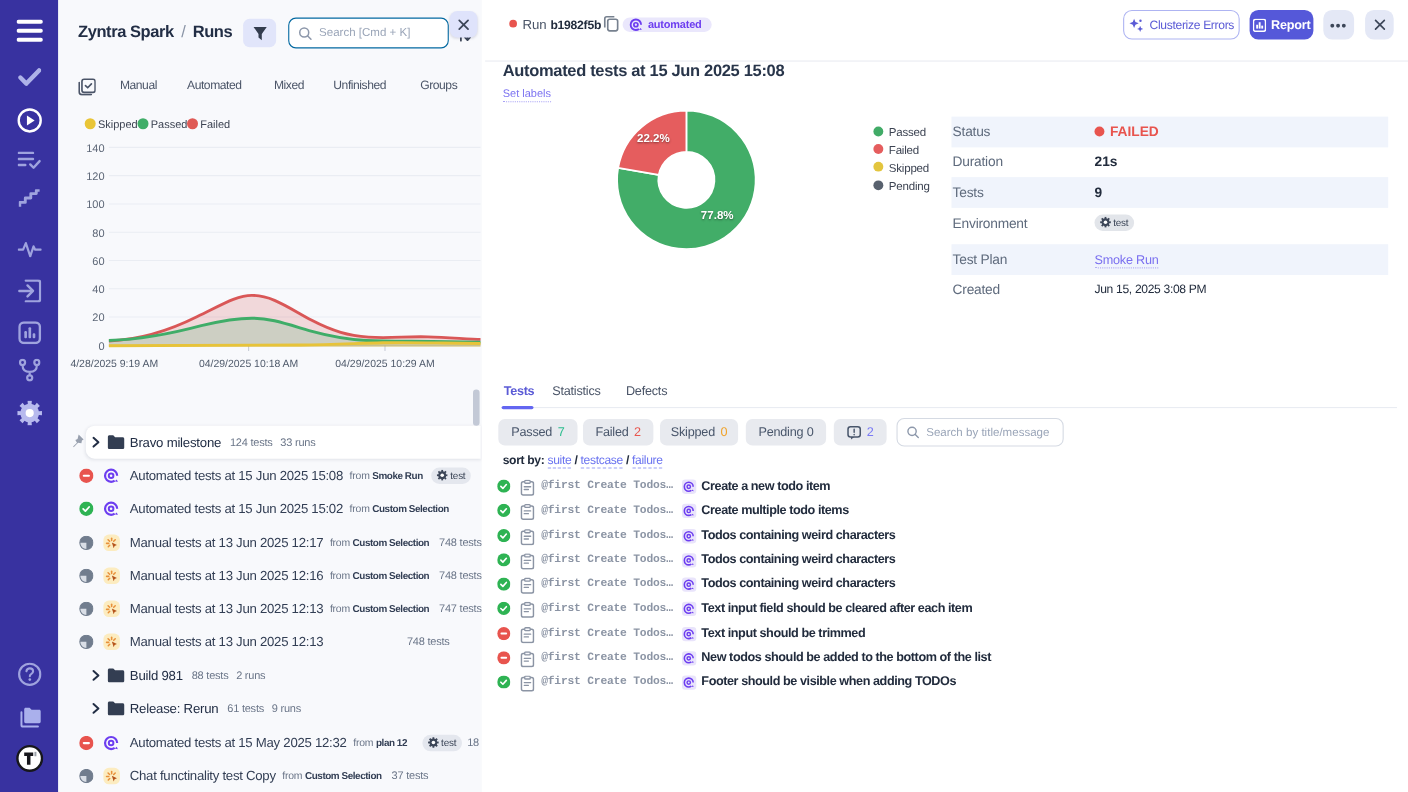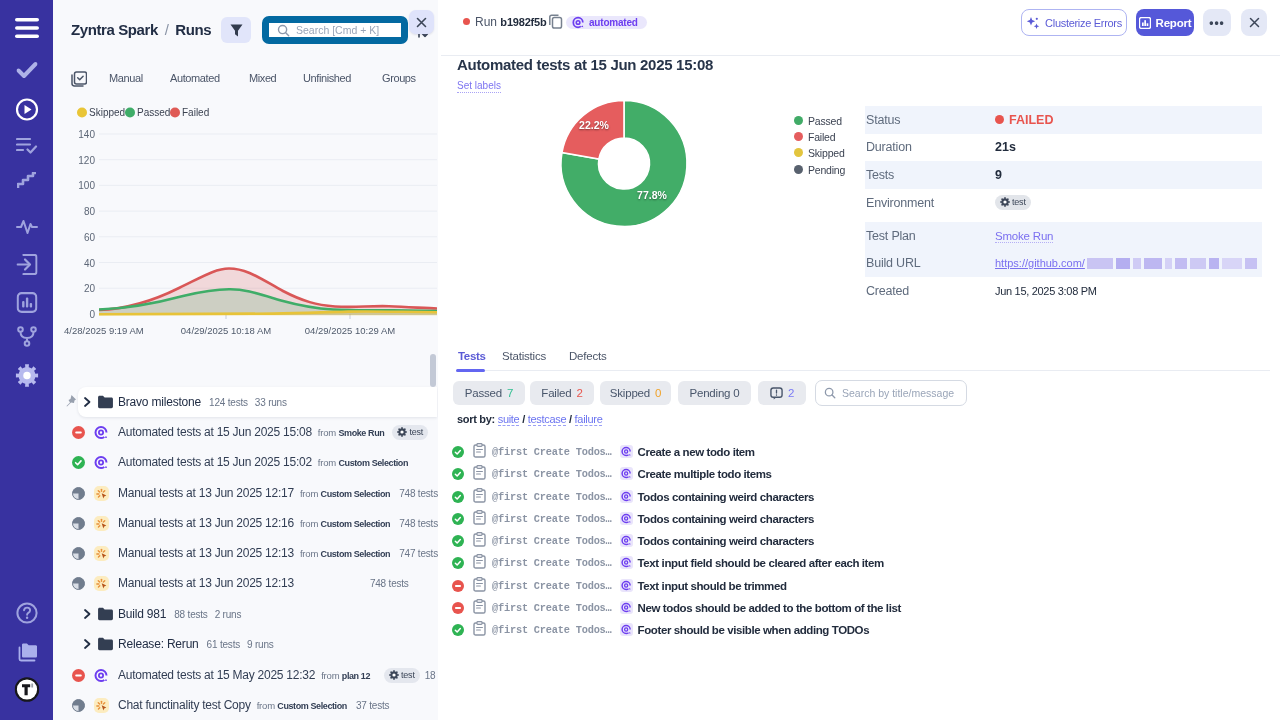--- a/index.html
+++ b/index.html
@@ -7,21 +7,21 @@
 body{font-family:"Liberation Sans",sans-serif;background:#fff;position:relative;color:#28354a}
 .abs{position:absolute}
 
 #sidebar{position:absolute;left:0;top:0;width:53px;height:720px;background:#3832a0}
 #sidebar svg{position:absolute;left:50%;transform:translateX(-50%)}
 
 #panel{position:absolute;left:53px;top:0;width:432px;height:720px;background:#f8f9fc;border-right:1px solid #e7eaf1}
 .ptitle{position:absolute;left:18px;top:21px;font-size:15px;font-weight:bold;color:#222e45;letter-spacing:-.4px}
 .ptitle .sl{color:#8a94a6;font-weight:normal;padding:0 3px}
 .fbtn{position:absolute;left:168px;top:17px;width:30px;height:26px;background:#e1e5fa;border-radius:6px;display:flex;align-items:center;justify-content:center}
-.psearch{position:absolute;left:209px;top:16px;width:146px;height:28px;background:#fff;border:7px solid #0369a1;border-radius:7px;display:flex;align-items:center;padding:0 8px;color:#9aa5b8;font-size:10.5px;gap:6px}
+.psearch{position:absolute;left:209px;top:16px;width:146px;height:28px;background:#fff;border:1px solid #0369a1;border-radius:7px;display:flex;align-items:center;padding:0 8px;color:#9aa5b8;font-size:10.5px;gap:6px}
 .xbtn{position:absolute;left:356px;top:10px;width:25px;height:24px;background:#dfe3fb;border-radius:7px;display:flex;align-items:center;justify-content:center;box-shadow:0 1px 2px rgba(40,40,90,.12)}
 .tabs{position:absolute;left:0;top:66px;width:384px;height:28px;font-size:11px;letter-spacing:-.4px;color:#4b5568}
 .tabs span{position:absolute;top:6px}
 
 .row{position:absolute;left:0;width:384px;height:30px;display:flex;align-items:center;font-size:12px;letter-spacing:-.25px;color:#323e54}
 .row .st{width:13px;height:13px;margin-left:19px;flex:none}
 .row .tp{width:20px;height:20px;margin-left:9px;flex:none}
 .row .nm{margin-left:9px;white-space:nowrap}
 .row .frm{font-size:9.5px;letter-spacing:-.2px;color:#6a7588;margin-left:6px;white-space:nowrap}
 .row .frm b{color:#323e54;font-size:9px;letter-spacing:-.4px}
@@ -39,21 +39,21 @@
 
 .itbl{position:absolute;left:427px;width:397px}
 .irow{display:flex;height:27.6px;align-items:center;font-size:12.5px}
 .irow.alt{background:#f0f4fc}
 .irow .lb{width:130px;padding-left:1px;color:#5f6b7d;letter-spacing:-.2px}
 .irow .vl{color:#222c3d;white-space:nowrap}
 
 .ttab{position:absolute;top:350px;font-size:11.5px;letter-spacing:-.2px;color:#4b5568}
 .chip{position:absolute;top:381px;height:24px;background:#e8eaef;border-radius:6px;display:flex;align-items:center;justify-content:center;font-size:11.5px;letter-spacing:-.2px;color:#49566b;gap:5px}
 
-.trow{position:absolute;left:0;width:842px;height:22px;display:flex;align-items:flex-end}
+.trow{position:absolute;left:0;width:842px;height:22px;display:flex;align-items:flex-start}
 .trow .st{width:12px;height:12px;margin-left:14px;flex:none}
 .trow .clip{margin-left:9px;flex:none;display:flex}
 .trow .mono{font-family:"Liberation Mono",monospace;font-size:10.3px;font-weight:bold;color:#8b94a4;margin-left:6px;white-space:nowrap;letter-spacing:-.2px}
 .trow .at{width:13px;height:13px;margin-left:8px;flex:none;border-radius:3px;background:#e9e4fb;display:flex;align-items:center;justify-content:center}
 .trow .tnm{margin-left:5px;font-size:11.5px;font-weight:bold;color:#222c3d;white-space:nowrap;letter-spacing:-.4px}
 </style>
 </head>
 <body>
 
 <svg width="0" height="0" style="position:absolute">
@@ -462,38 +462,20 @@
           <span class="vl"><span class="pill" style="margin-left:0;background:#e2e5ea"><svg width="10" height="10" viewBox="0 0 13 13" style="color:#3c4658">
                 <use href="#icoGear"></use>
               </svg>test</span></span>
         </div>
     </div>
     <div class="itbl" style="top:222px">
       <div class="irow alt">
           <span class="lb">Test Plan</span>
           <span class="vl"><span style="color:#7a6ff0;border-bottom:1px dotted #b5aff5;font-size:11.5px;letter-spacing:-.2px">Smoke Run</span></span>
         </div>
-      <div class="irow alt">
-          <span class="lb">Build URL</span>
-          <span class="vl" style="display:flex;align-items:center">
-            <span style="color:#7a6ff0;text-decoration:underline;font-size:11px">https://github.com/</span>
-            <span style="display:inline-flex;align-items:center;gap:3px;margin-left:2px">
-              <i style="display:inline-block;width:26px;height:11px;background:#c9c4f3"></i>
-              <i style="display:inline-block;width:14px;height:11px;background:#b4aef0"></i>
-              <i style="display:inline-block;width:8px;height:11px;background:#cfcbf5"></i>
-              <i style="display:inline-block;width:18px;height:11px;background:#bdb7f1"></i>
-              <i style="display:inline-block;width:7px;height:11px;background:#d4d1f6"></i>
-              <i style="display:inline-block;width:12px;height:11px;background:#c2bcf2"></i>
-              <i style="display:inline-block;width:16px;height:11px;background:#cdc9f4"></i>
-              <i style="display:inline-block;width:10px;height:11px;background:#b9b3f1"></i>
-              <i style="display:inline-block;width:20px;height:11px;background:#d8d5f7"></i>
-              <i style="display:inline-block;width:12px;height:11px;background:#c6c1f3"></i>
-            </span>
-          </span>
-        </div>
       <div class="irow">
           <span class="lb">Created</span>
           <span class="vl" style="font-weight:normal;font-size:11px;letter-spacing:-.3px">Jun 15, 2025 3:08 PM</span>
         </div>
     </div>
   </div>
   <div id="testsec">
     <span class="ttab" style="left:20px;color:#5b5bd6;font-weight:bold;letter-spacing:-.3px">Tests</span>
     <span class="ttab" style="left:64px">Statistics</span>
     <span class="ttab" style="left:131px">Defects</span>

